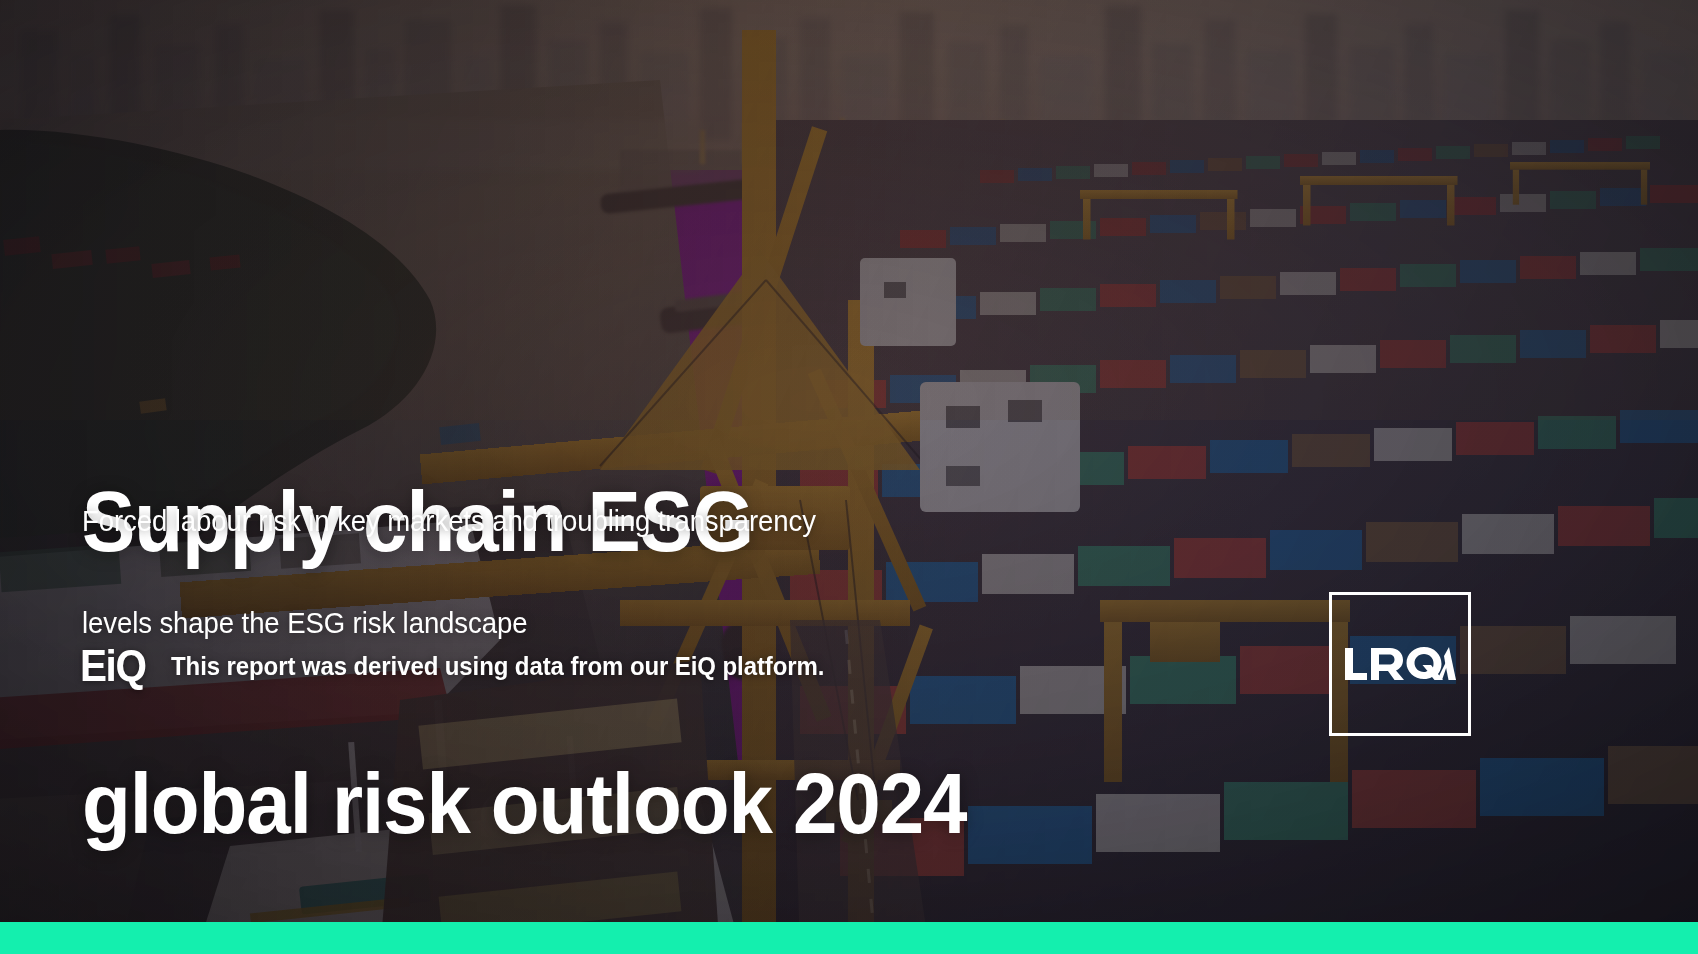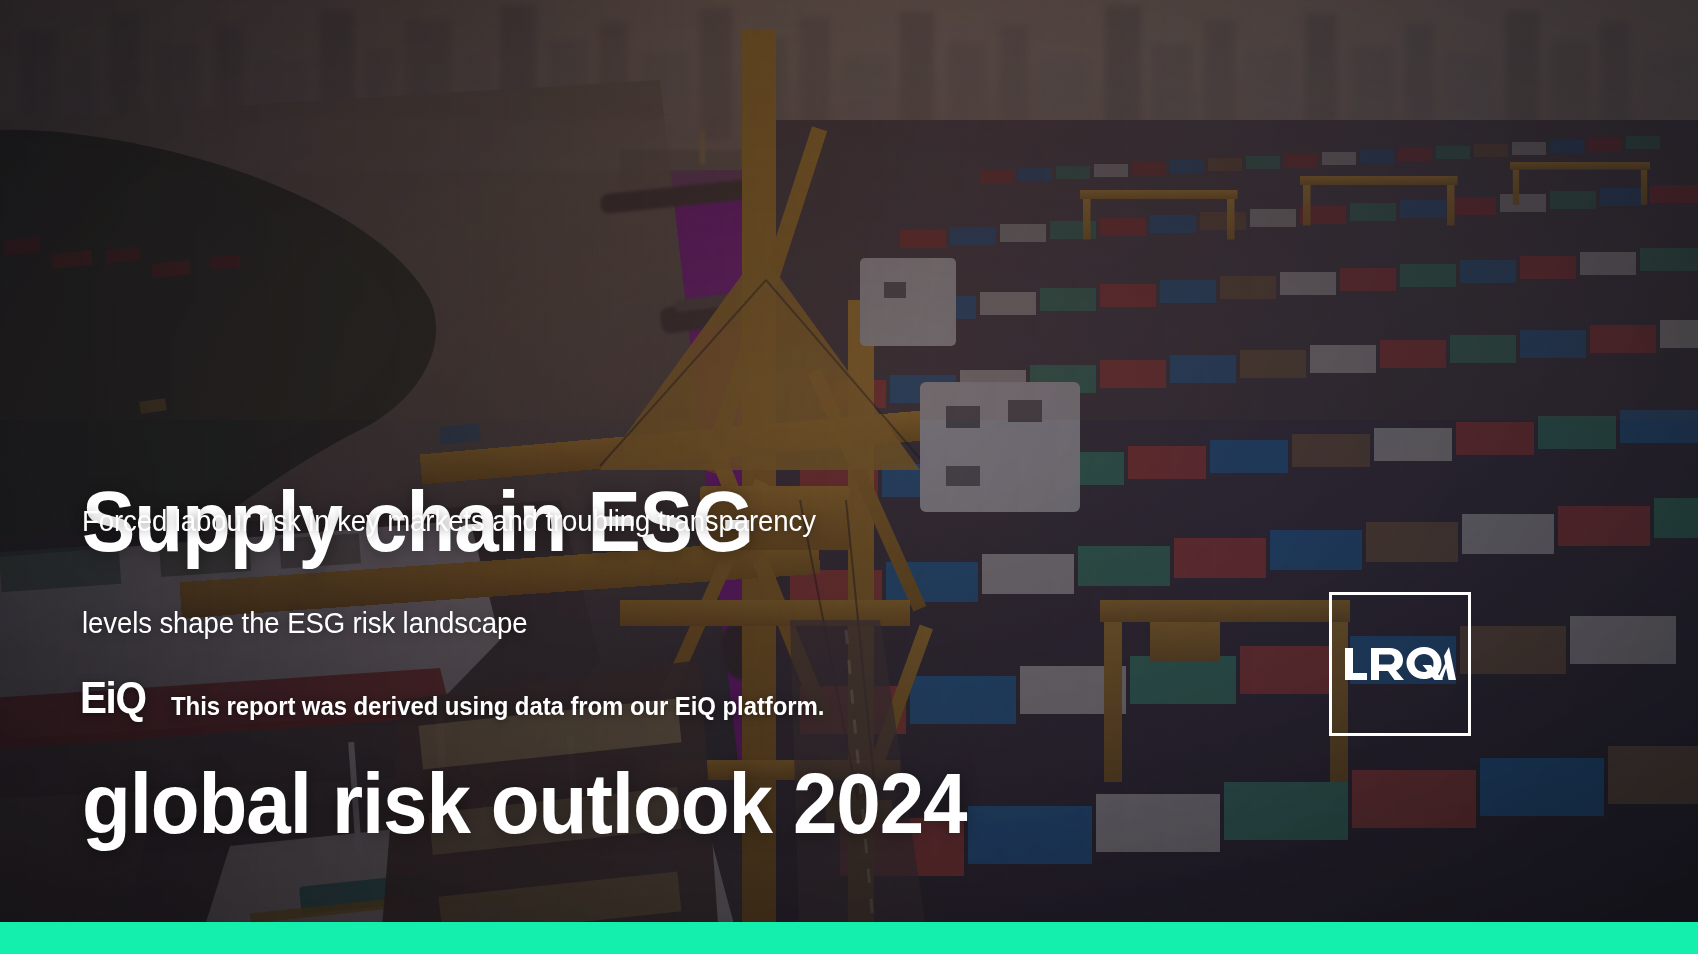--- a/index.html
+++ b/index.html
@@ -96,23 +96,23 @@
     text-shadow: 0 1px 10px rgba(0,0,0,0.45);
     transform: scaleX(0.95);
     transform-origin: left top;
     white-space: pre;
   }
   .subhead .line { display: block; }
 
   .attribution {
     position: absolute;
     left: 80px;
-    top: 676px;
+    top: 644px;
     display: flex;
-    align-items: flex-end;
+    align-items: center;
     gap: 20px;
   }
   .eiq-mark {
     font-family: "Liberation Sans Narrow", "Liberation Sans", sans-serif;
     font-weight: bold;
     font-size: 44px;
     line-height: 44px;
     color: #ffffff;
     letter-spacing: -1.5px;
     transform: scaleX(0.92);

